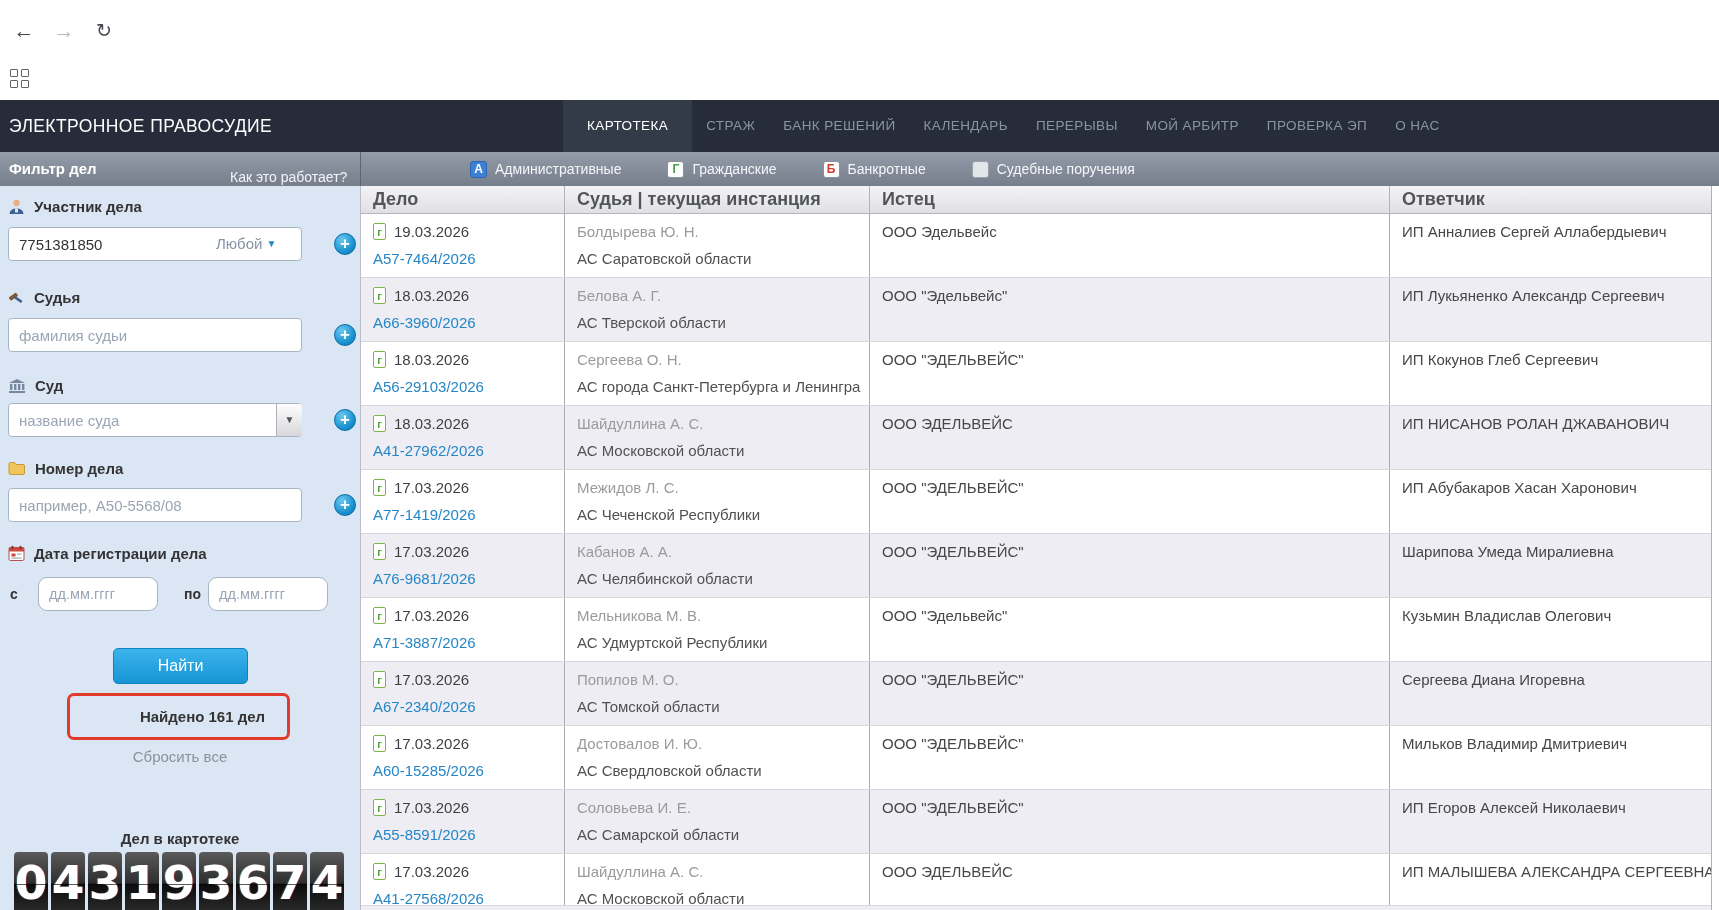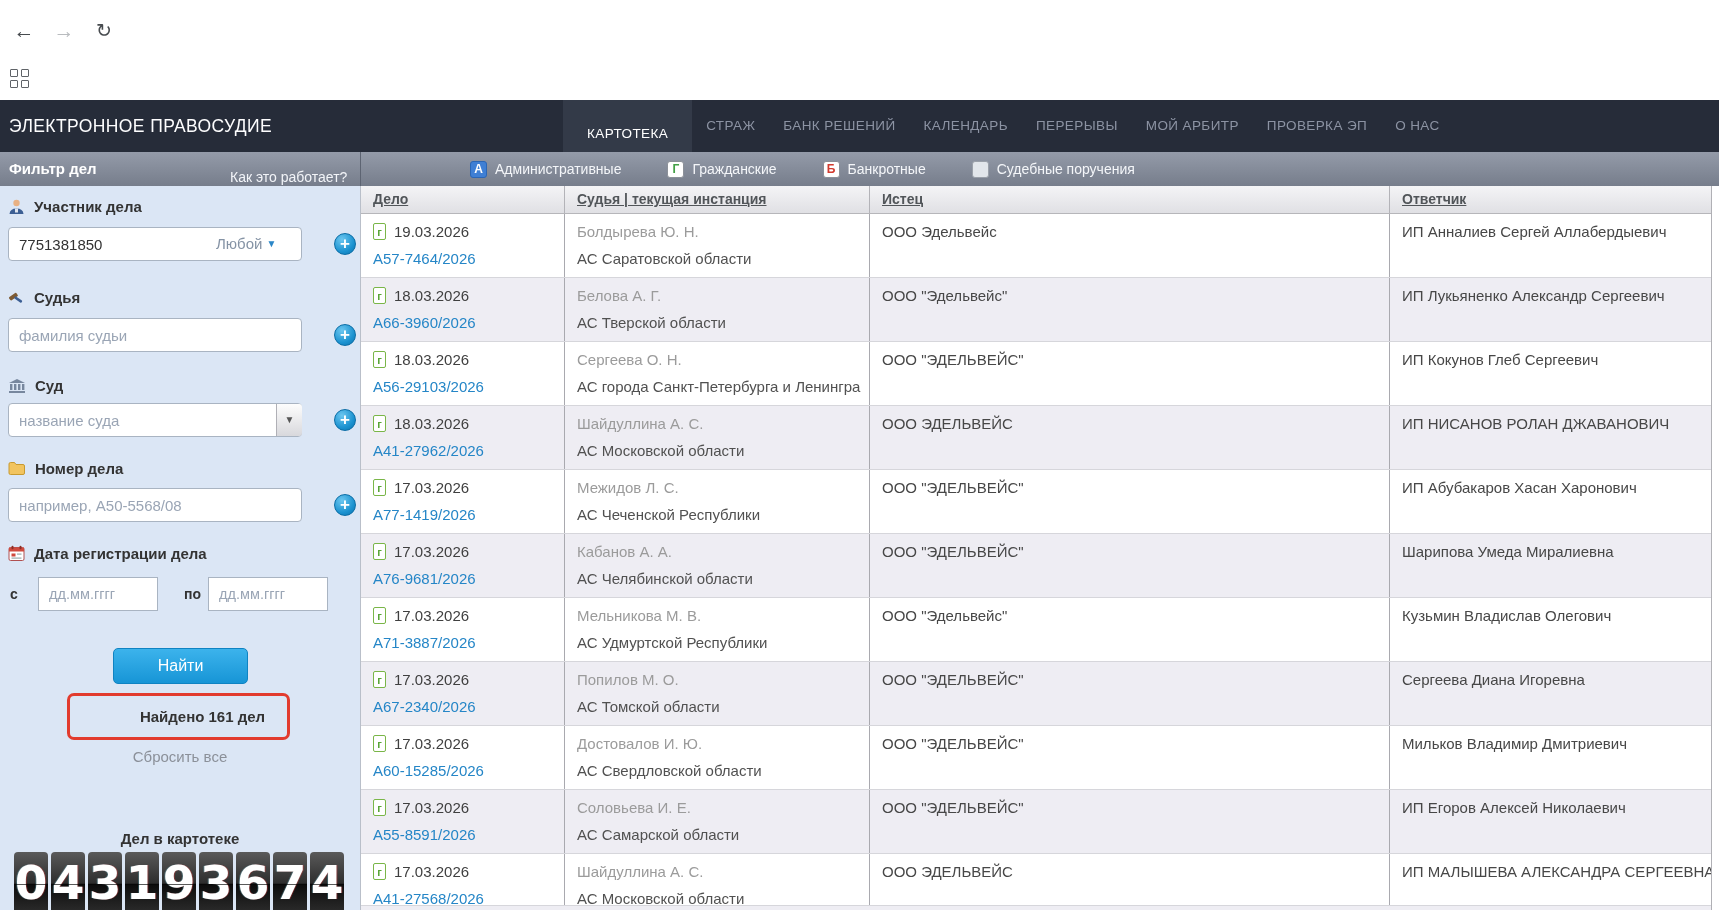--- a/index.html
+++ b/index.html
@@ -26,21 +26,21 @@
             grid-template-columns:8px 8px;grid-template-rows:8px 8px;gap:3px;}
   .grid-ico span{border:1.5px solid #5f6368;border-radius:1px;box-sizing:border-box;}
 
   
   .navbar{position:absolute;left:0;top:100px;width:1719px;height:52px;background:#262c39;}
   .brand{position:absolute;left:9px;top:0;line-height:52px;color:#fdfdfe;font-size:17.5px;
          letter-spacing:.4px;}
   .menu{position:absolute;left:563px;top:0;bottom:0;display:flex;align-items:stretch;}
   .menu-item{line-height:52px;padding:0 14px;font-size:13.5px;color:#8c93a3;letter-spacing:.4px;
              white-space:nowrap;cursor:pointer;}
-  .menu-item.active{background:#333a48;color:#ffffff;padding:8px 24px;}
+  .menu-item.active{background:#333a48;color:#ffffff;padding:0 24px;}
 
   
   .filterbar{position:absolute;left:0;top:152px;width:1719px;height:34px;
              background:linear-gradient(#949ba9,#767d8b);}
   .fb-title{position:absolute;left:9px;top:0;line-height:34px;color:#fff;font-weight:bold;font-size:15px;}
   .fb-help{position:absolute;left:230px;top:0;line-height:34px;color:#f2f4f8;font-size:14px;cursor:pointer;margin-top:8px;}
   .fb-sep{position:absolute;left:360px;top:0;bottom:0;width:1px;background:#5d6472;}
   .fb-types{position:absolute;left:470px;top:0;bottom:0;display:flex;gap:46px;align-items:center;}
   .fb-type{display:flex;align-items:center;gap:8px;cursor:pointer;}
   .fb-box{width:17px;height:17px;border-radius:3px;box-sizing:border-box;border:1px solid #5a6170;
@@ -61,21 +61,21 @@
   .scope .tri{color:#2b87c8;font-size:10px;vertical-align:2px;}
   .plus-btn{position:absolute;left:334px;width:22px;height:22px;border-radius:50%;cursor:pointer;
             background:radial-gradient(circle at 35% 28%,#6cc7f0,#1b92d0 62%,#0c72ab);
             border:1px solid #0a6da6;box-sizing:border-box;color:#fff;font-size:17px;font-weight:bold;
             text-align:center;line-height:19px;z-index:5;}
   .dd-btn{position:absolute;left:276px;width:25px;height:32px;border-left:1px solid #b0b0b6;
           background:linear-gradient(#fdfdfd,#d8d8dc);border-radius:0 3px 3px 0;cursor:pointer;
           color:#555;font-size:10px;text-align:center;line-height:32px;}
   .date-lab{position:absolute;font-weight:bold;font-size:14px;color:#333;}
   .date-input{position:absolute;width:120px;height:34px;box-sizing:border-box;border:1px solid #a9b4c2;
-              border-radius:0;background:#fff;font-size:14.5px;color:#333;padding:0 10px;
+              border-radius:9px;background:#fff;font-size:14.5px;color:#333;padding:0 10px;
               font-family:"Liberation Sans",sans-serif;outline:none;}
   .date-input::placeholder{color:#9aa5b5;}
   .search-btn{position:absolute;left:113px;top:462px;width:135px;height:36px;border:1px solid #0f83c2;
               border-radius:5px;background:linear-gradient(#3cb3ec,#1795d6);color:#fff;font-size:16px;
               font-family:"Liberation Sans",sans-serif;cursor:pointer;}
   .result-box{position:absolute;left:67px;top:507px;width:223px;height:47px;box-sizing:border-box;
               border:3px solid #e23b2e;border-radius:7px;text-align:center;line-height:41px;
               font-weight:bold;font-size:15px;color:#333;padding-left:48px;}
   .reset-link{position:absolute;left:0;top:562px;width:360px;text-align:center;font-size:15px;
               color:#8b9099;cursor:pointer;}
@@ -87,22 +87,22 @@
          color:#fff;font-size:47px;font-weight:bold;text-align:center;line-height:62px;
          font-family:"DejaVu Sans",sans-serif;
          text-shadow:1px 0 0 rgba(255,60,60,.35),-1px 0 0 rgba(120,230,255,.25);}
   .digit::after{content:"";position:absolute;left:0;right:0;top:50%;height:1px;background:rgba(0,0,0,.65);}
 
   
   .case-table{position:absolute;left:360px;top:0;width:1352px;bottom:0;background:#fff;
               border-left:1px solid #b9bfc9;border-right:1px solid #b0b0b5;box-sizing:border-box;}
   .thead{display:grid;grid-template-columns:204px 305px 520px 1fr;height:27px;
          background:linear-gradient(#f4f4f6,#e0e0e4);border-bottom:1px solid #b6b6ba;}
-  .th{line-height:27px;padding-left:12px;font-weight:bold;font-size:14px;color:#515559;
-      border-right:1px solid #b3b3b8;white-space:nowrap;overflow:hidden;text-decoration:underline;}
+  .th{line-height:27px;padding-left:12px;font-weight:bold;font-size:18px;color:#515559;
+      border-right:1px solid #b3b3b8;white-space:nowrap;overflow:hidden;}
   .th:last-child{border-right:none;}
   .trow{display:grid;grid-template-columns:204px 305px 520px 1fr;height:63px;background:#fff;}
   .trow.alt{background:#eeedf3;}
   .trow + .trow{border-top:1px solid #d6d6db;}
   .cell{position:relative;border-right:1px solid #a9a9af;box-sizing:border-box;overflow:hidden;}
   .cell:last-child{border-right:none;}
   .case-top{position:absolute;left:12px;top:9px;display:flex;align-items:center;gap:8px;}
   .doc-icon{display:inline-block;width:13px;height:17px;background:#fff;border:1px solid #7ab648;
             border-radius:2px;color:#58a436;font-size:11px;font-weight:bold;text-align:center;
             line-height:16px;box-sizing:border-box;}

